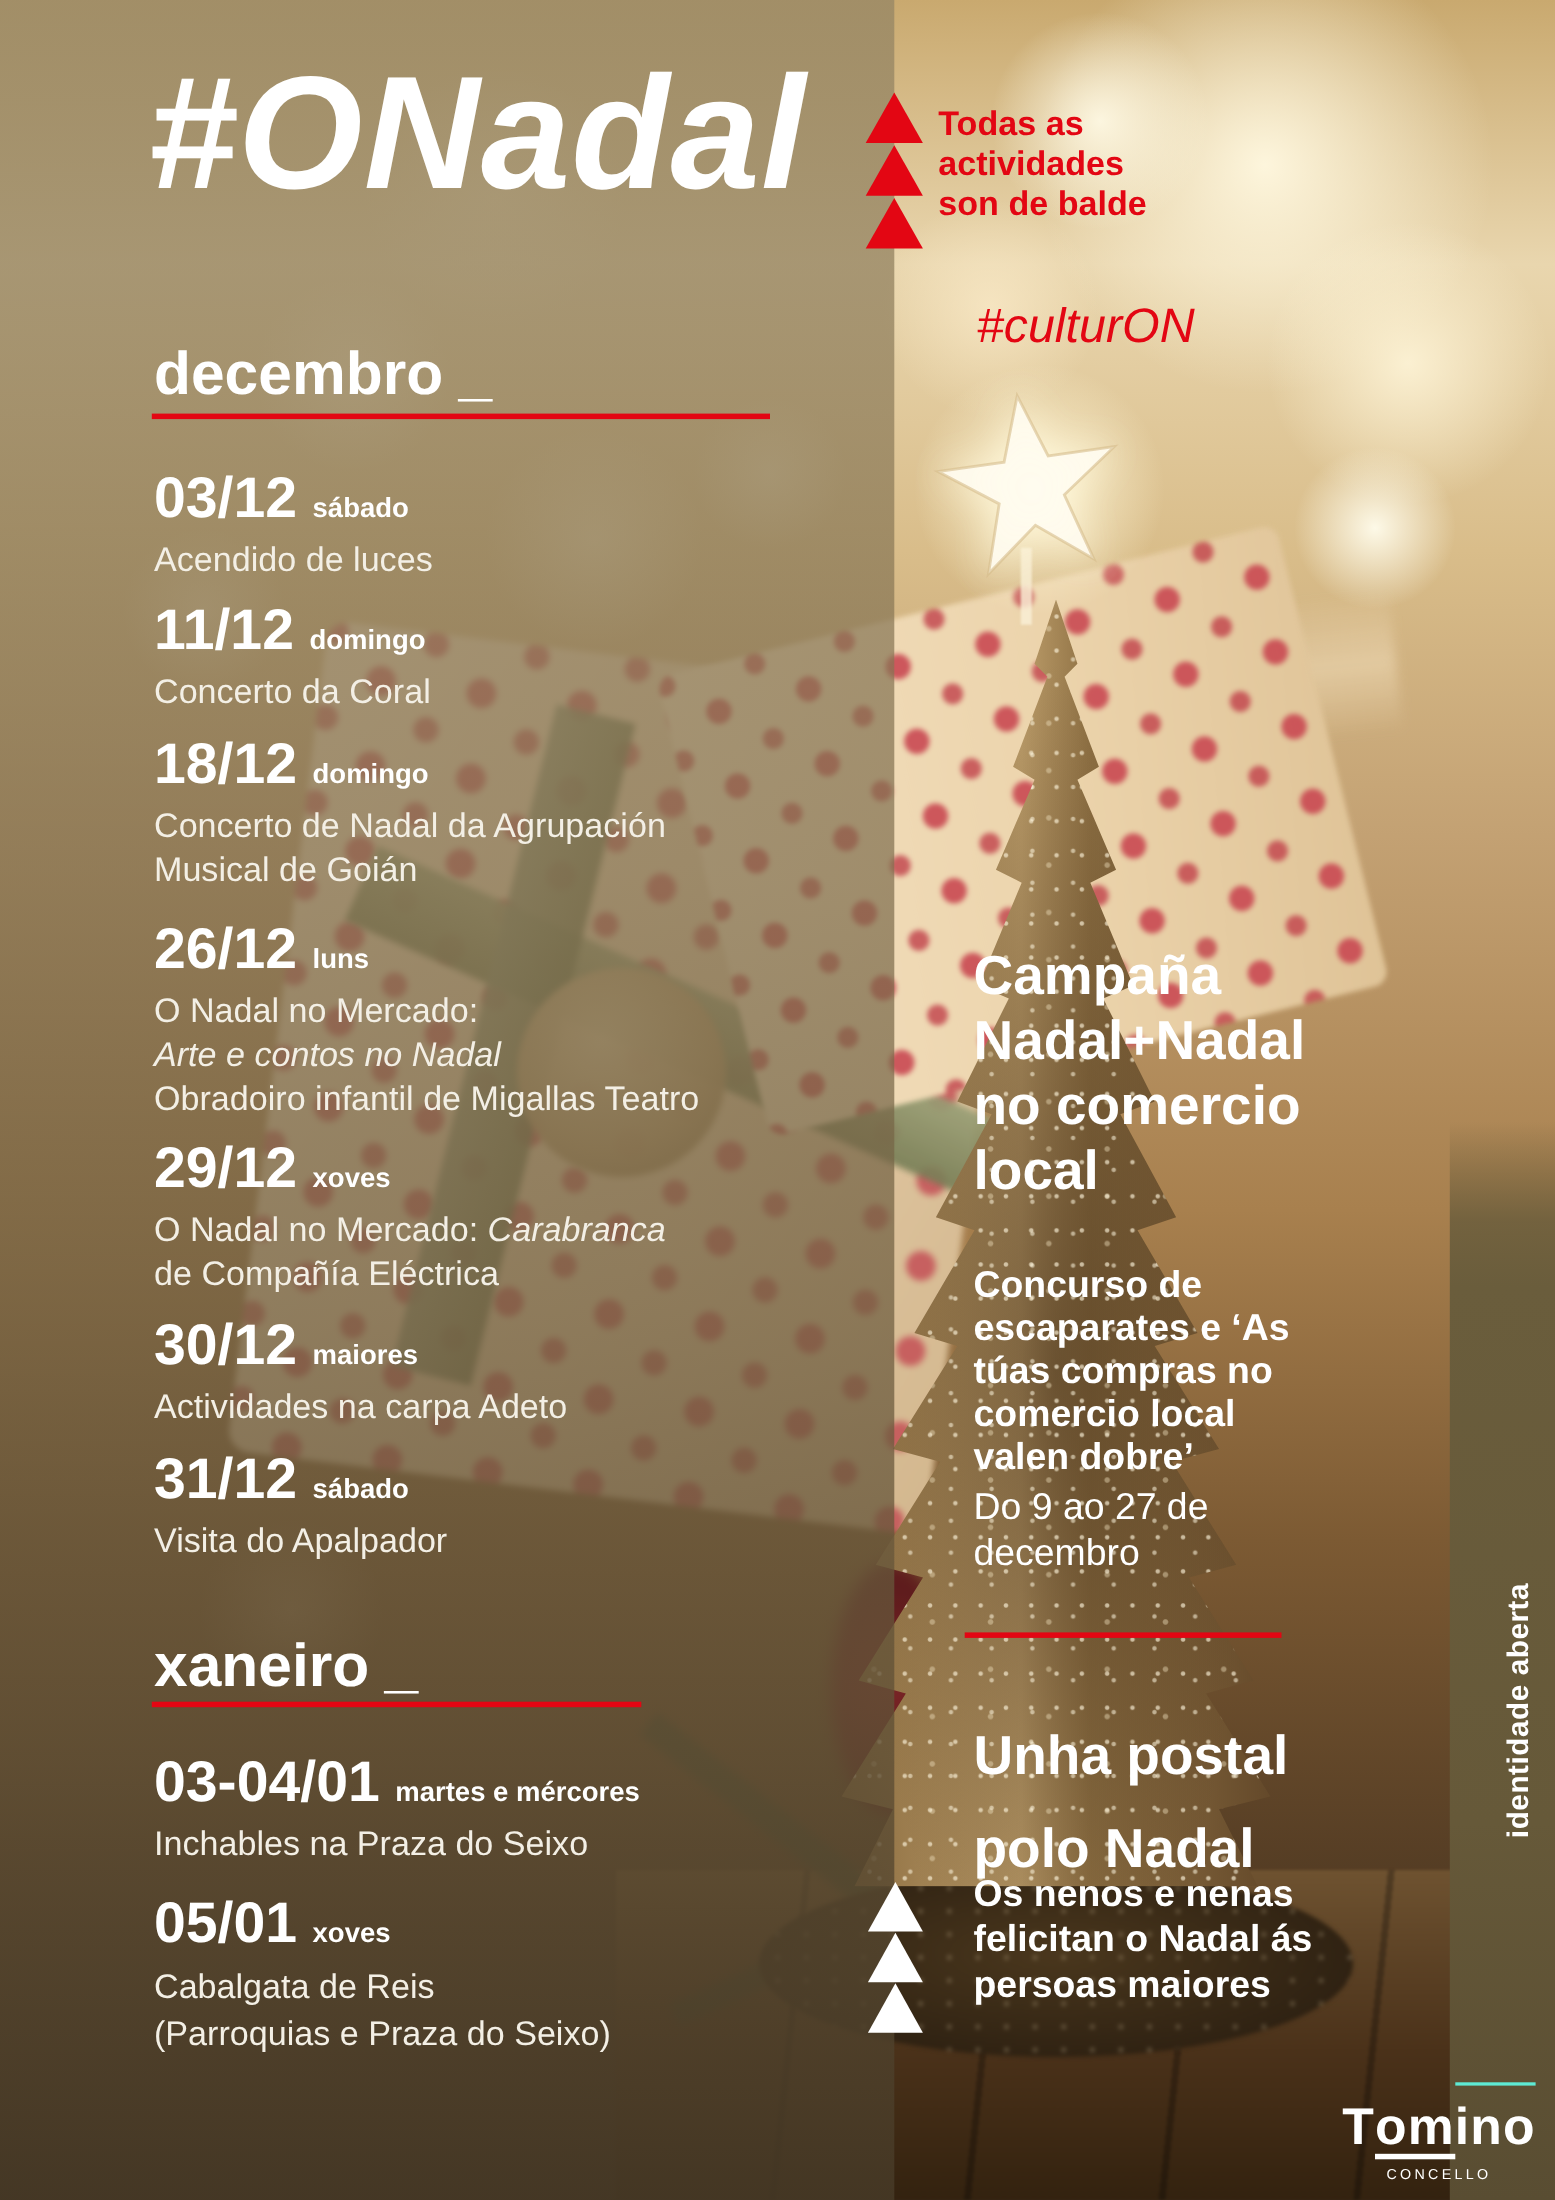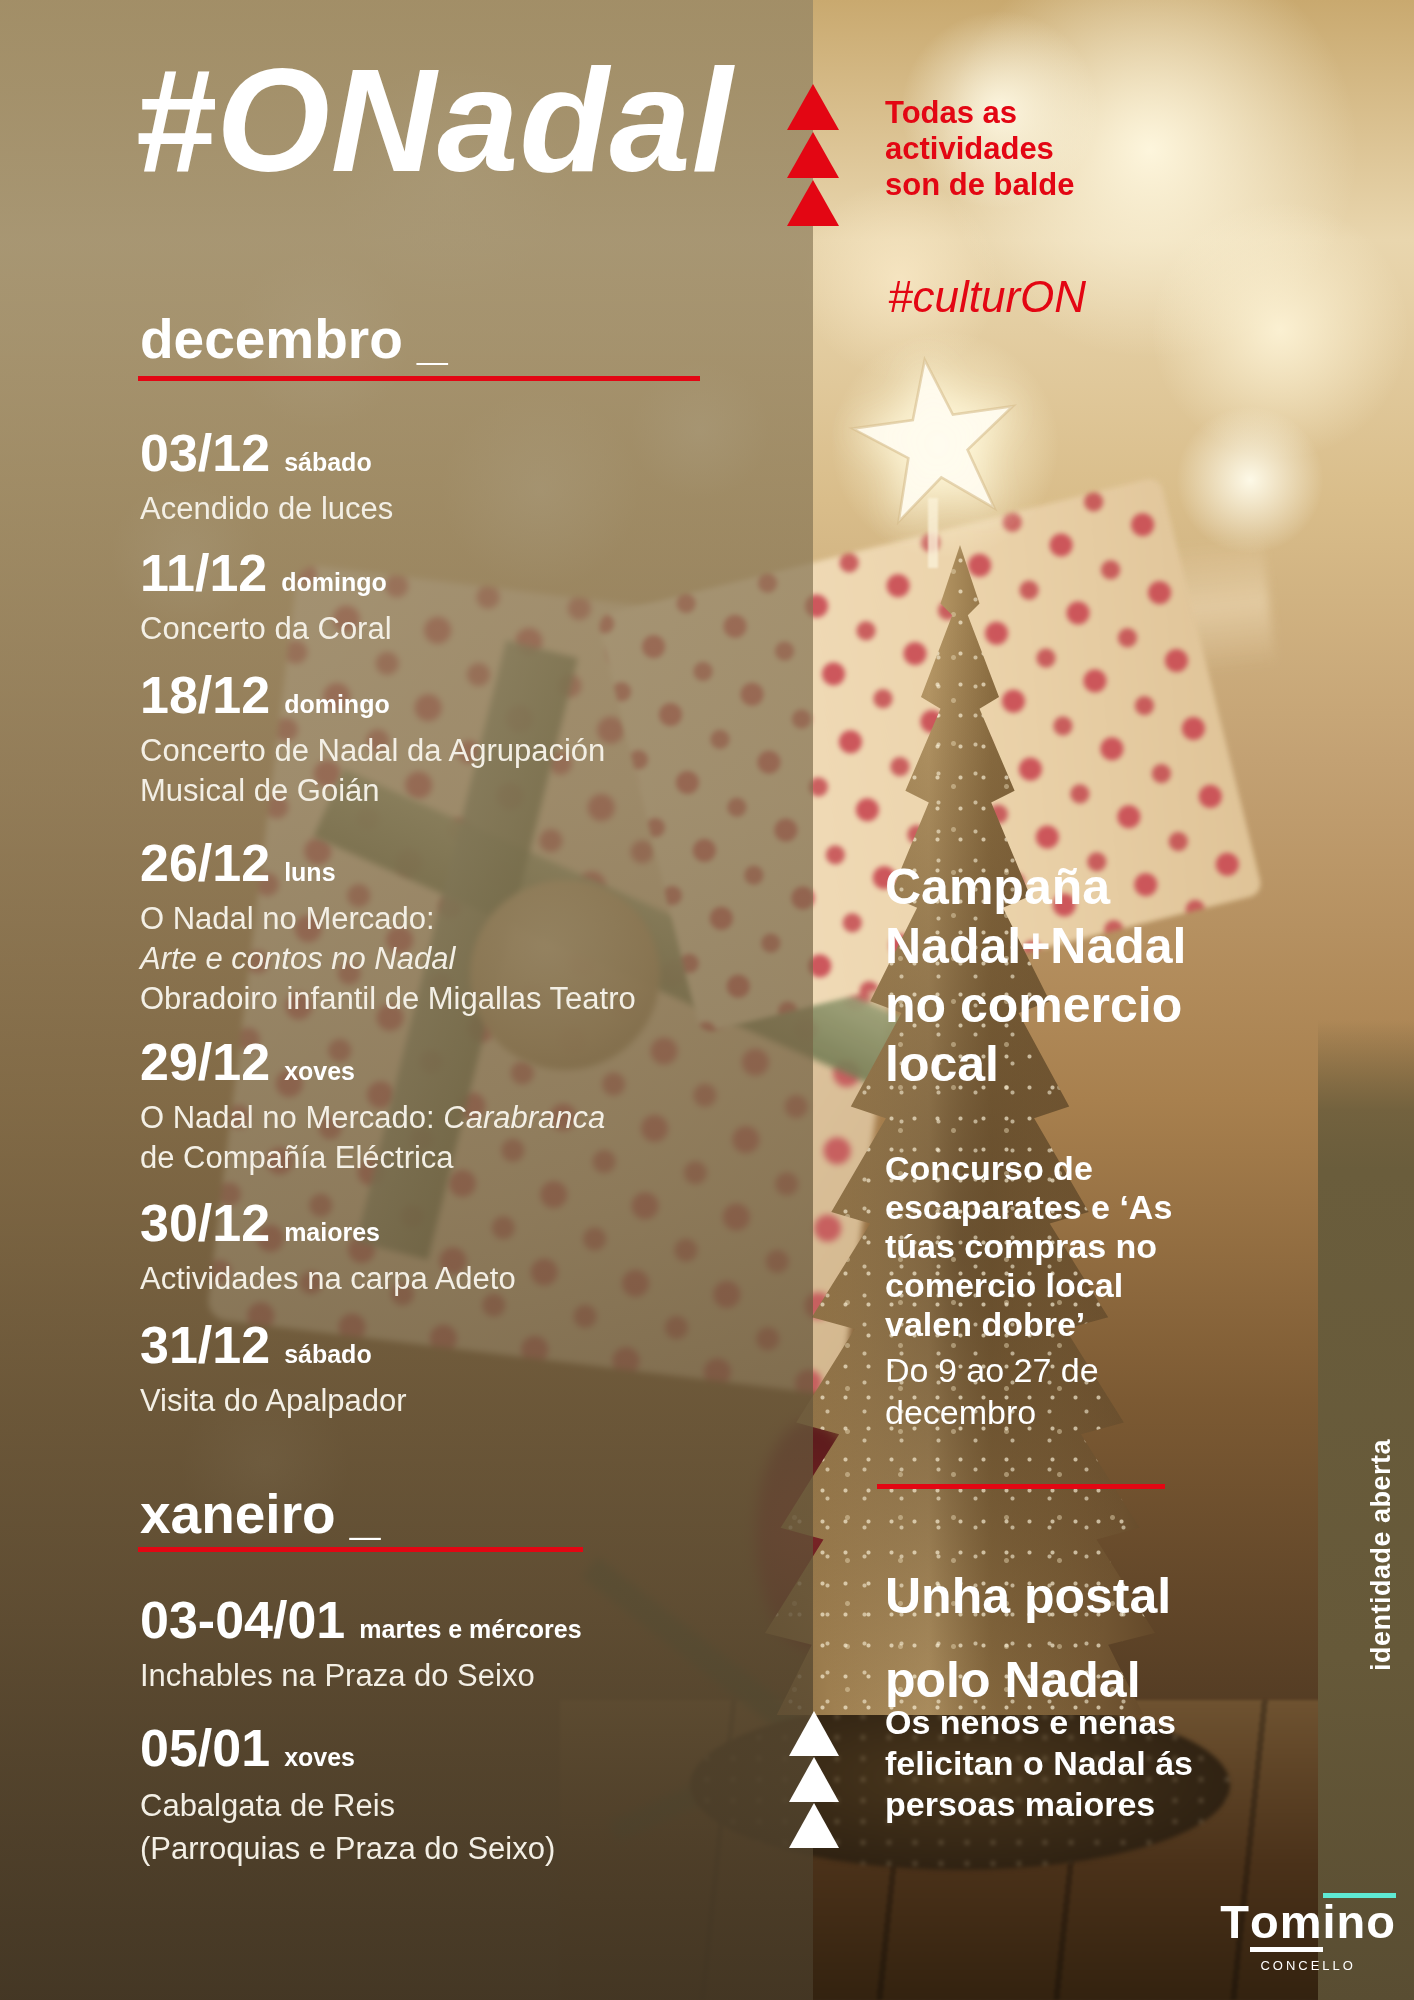--- a/index.html
+++ b/index.html
@@ -70,21 +70,21 @@
   .star-stem{position:absolute; left:928px; top:498px; width:10px; height:70px; background:rgba(250,240,215,.8); filter:blur(1px);}
   
   .overlay-left{position:absolute; left:0; top:0; width:813px; height:2000px;
     background:linear-gradient(180deg, rgba(151,135,101,.78) 0%, rgba(141,124,90,.72) 18%, rgba(126,109,77,.70) 40%, rgba(112,95,65,.74) 60%, rgba(95,79,53,.80) 80%, rgba(70,57,38,.88) 100%);}
   .band-right{position:absolute; left:1318px; top:1020px; width:96px; height:980px;
     background:linear-gradient(180deg, rgba(106,93,60,0) 0, rgba(106,93,60,.85) 90px, #6a5d3c 150px, #665939 65%, #594d32 100%);}
   .pre{white-space:pre-line;}
   .title{position:absolute; left:134px; top:48px; margin:0; font-size:146px; line-height:1; font-weight:700; font-style:italic; color:#fff; letter-spacing:1px;}
   .tri-red{position:absolute; left:787px; top:84px;}
   .tri-red .tri{width:0;height:0;border-left:26px solid transparent;border-right:26px solid transparent;border-bottom:46px solid #e30613;margin-bottom:2px;}
-  .free-note{position:absolute; left:885px; top:95px; margin:0; font-size:31px; line-height:36px; font-weight:700; color:#e30613;}
+  .free-note{position:absolute; left:853px; top:95px; margin:0; font-size:31px; line-height:36px; font-weight:700; color:#e30613;}
   .culturon{position:absolute; left:888px; top:272px; margin:0; font-size:44px; font-style:italic; color:#e30613;}
   .month-head{position:absolute; left:140px; margin:0; font-size:55px; line-height:1; font-weight:700; color:#fff;}
   .month-head .suffix{margin-left:14px;}
   .rule{position:absolute; left:138px; height:5px; background:#e30613;}
   .ev{position:absolute; left:140px;}
   .ev-head{line-height:54px; color:#fff;}
   .ev-date{font-size:52px; font-weight:700;}
   .ev-day{font-size:25px; font-weight:700; margin-left:14px;}
   .ev-desc{margin-top:-4px; font-size:31px; line-height:40px; font-weight:400; color:#f3efe5;}
   .ev-desc.gap{line-height:43px;}
@@ -94,21 +94,21 @@
   .camp-body-r{position:absolute; left:885px; top:1349px; margin:0; font-size:34px; line-height:42px; font-weight:400; color:#fff;}
   .rule2{position:absolute; left:877px; top:1484px; width:288px; height:5px; background:#e30613;}
   .postal-title{position:absolute; left:885px; top:1554px; margin:0; font-size:50px; line-height:84px; font-weight:700; color:#fff;}
   .postal-body{position:absolute; left:885px; top:1702px; margin:0; font-size:34px; line-height:41px; font-weight:700; color:#fff;}
   .tri-white{position:absolute; left:789px; top:1711px;}
   .tri-white .tri{width:0;height:0;border-left:25px solid transparent;border-right:25px solid transparent;border-bottom:45px solid #fff;margin-bottom:1px;}
   .identity{position:absolute; left:1381px; top:1555px; transform:translate(-50%,-50%) rotate(-90deg); font-size:27px; font-weight:700; color:#fff; white-space:nowrap; letter-spacing:.5px;}
   .logo{position:absolute; right:18px; top:1893px; text-align:right; color:#fff;}
   .logo-name{font-size:47px; font-weight:700; line-height:1; letter-spacing:1px;}
   .ln-mid{display:inline-block; border-bottom:5px solid #fff; padding-bottom:2px;}
-  .ln-end{display:inline-block; border-top:5px solid #5eead4; padding-top:0;}
+  .ln-end{display:inline-block; border-top:3px solid #5eead4; padding-top:13px;}
   .logo-sub{font-size:13px; letter-spacing:3px; margin-top:6px; font-weight:400;text-align:center;}
 </style>
 </head>
 <body>
 
 <div class="poster">
 
   <div class="photo">
     <div class="photo-base"></div>
     <div class="bokeh b1"></div>

